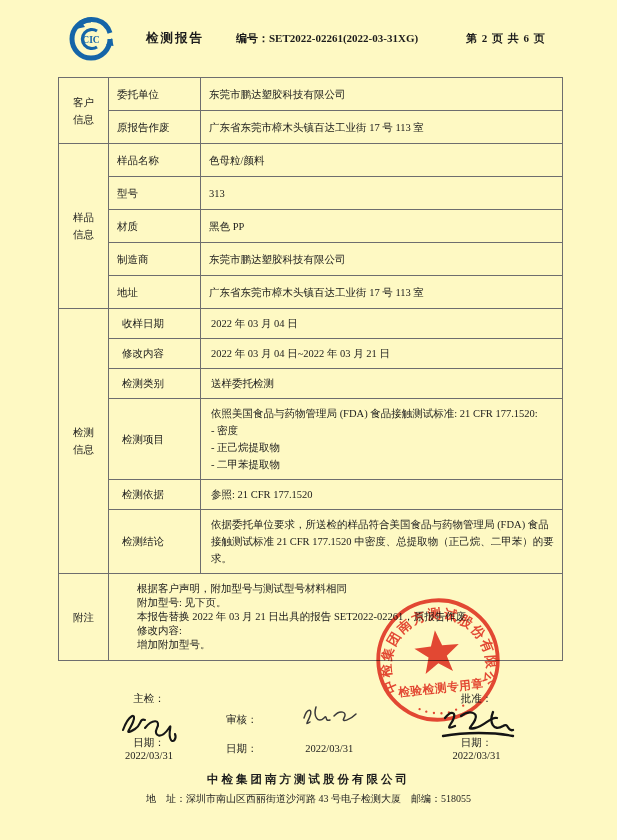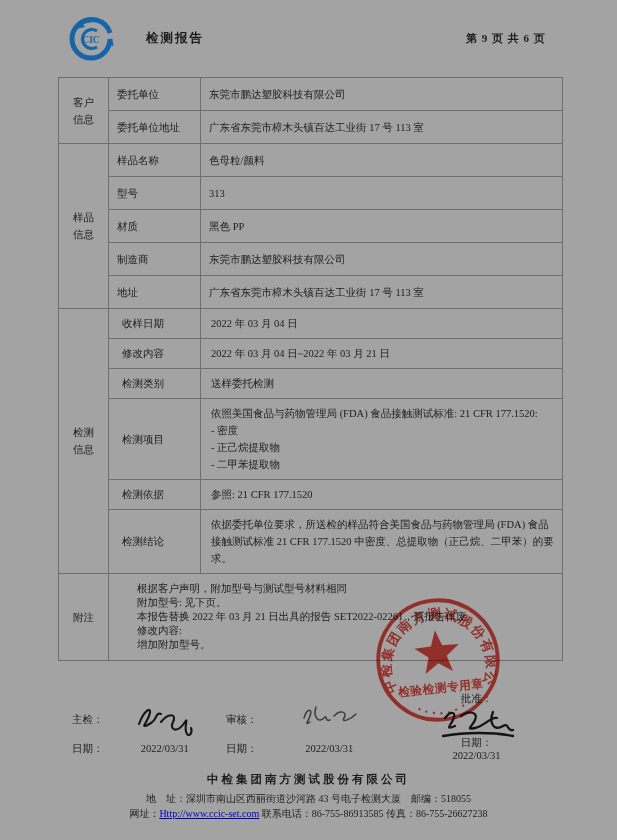--- a/index.html
+++ b/index.html
@@ -6,21 +6,21 @@
   html,body { background:#fff; }
   body {
     font-family: "Liberation Serif", "DejaVu Serif", serif;
     color: #1c1c1c;
   }
   .page {
     position: relative;
     width: 617px;
     height: 840px;
     margin: 0 auto;
-    background: #a3a3a3;
+    background: #fef9c3;
     overflow: hidden;
   }
 
   
   .hdr { position: absolute; top: 0; left: 0; width: 617px; height: 77px; }
   .logo { position: absolute; left: 66px; top: 16px; width: 50px; height: 46px; }
   .hdr-title {
     position: absolute; left: 146px; top: 30px;
     font-size: 12.5px; font-weight: bold; letter-spacing: 2px;
   }
@@ -57,21 +57,21 @@
   td.val { padding: 6px 8px 6px 10px; }
   td.pre { white-space: pre-line; }
   tr.h33 td.lbl, tr.h33 td.val { height: 33px; padding-left: 8px; }
   tr.h27 td.lbl, tr.h27 td.val { height: 27px; }
 
   
   .sig-area { position: absolute; left: 58px; top: 686px; width: 504px; height: 74px; }
   .sig-row { position: absolute; top: 6px; left: 0; width: 504px; display: flex; }
   .date-row { position: absolute; top: 50px; left: 0; width: 504px; display: flex; }
   .sig-col { display: flex; align-items: center; }
-  .sig-col.c1 { width: 168px; padding-left: 14px; }
+  .sig-col.c1 { width: 168px; padding-left: 14px; flex-direction: column; }
   .sig-col.c2 { width: 165px; gap: 10px; }
   .sig-col.c3 { width: 171px; flex-direction: column; }
   .sig-role { font-size: 10.5px; flex: 0 0 auto; }
   .sig-ink { flex: 1; display: flex; justify-content: center; }
   .date-lbl { font-size: 10.5px; flex: 0 0 auto; font-family: Liberation Serif, serif; }
   .date-val { flex: 1; text-align: center; font-size: 10.5px; }
 
   
   .stamp {
     position: absolute; left: 374px; top: 594px;
@@ -100,39 +100,40 @@
       <g fill="none" stroke="#1565a8">
         <path d="M25 4 A19 19 0 1 0 44 23" stroke-width="5"></path>
         <path d="M44 17 A19 19 0 0 0 13 8.5" stroke-width="5"></path>
         <path d="M10 13 L14 4 L19 11 Z" fill="#1565a8" stroke="none"></path>
         <path d="M40 29 L46 22 L47.5 30 Z" fill="#1565a8" stroke="none"></path>
         <path d="M31 15 A9.5 9.5 0 1 0 31 31" stroke-width="3.2"></path>
       </g>
       <text x="25" y="27" text-anchor="middle" font-size="9.5" font-weight="bold" font-family="Liberation Serif, serif" fill="#1565a8">CIC</text>
     </svg>
     <div class="hdr-title">检测报告</div>
-    <div class="hdr-page">第 9 页 共 6 页</div>
+    <div class="hdr-no"><span>编号：</span><span>SET2022-02261(2022-03-31XG)</span></div>
+    <div class="hdr-page">第 2 页 共 6 页</div>
   </div>
 
   <table class="report">
     <colgroup>
         <col style="width:50px">
         <col style="width:92px">
         <col style="width:362px">
       </colgroup>
     <tbody>
 
       <tr class="h33">
         <td class="sec" rowspan="2">客户
 信息</td>
         <td class="lbl">委托单位</td>
         <td class="val">东莞市鹏达塑胶科技有限公司</td>
       </tr>
       <tr class="h33">
-        <td class="lbl">委托单位地址</td>
+        <td class="lbl">原报告作废</td>
         <td class="val">广东省东莞市樟木头镇百达工业街 17 号 113 室</td>
       </tr>
 
       <tr class="h33">
         <td class="sec" rowspan="5">样品
 信息</td>
         <td class="lbl">样品名称</td>
         <td class="val">色母粒/颜料</td>
       </tr>
       <tr class="h33">
@@ -265,20 +266,15 @@
         <circle cx="58" cy="110" r="1.1"></circle>
       <circle cx="65" cy="110" r="1.1"></circle>
         <circle cx="72" cy="108" r="1.1"></circle>
       <circle cx="79" cy="105" r="1.1"></circle>
     </g>
   </svg>
 
   <div class="footer">
     <div class="foot-co">中检集团南方测试股份有限公司</div>
     <div class="foot-line">地　址：深圳市南山区西丽街道沙河路 43 号电子检测大厦　邮编：518055</div>
-    <div class="foot-line">
-      <span>网址：</span><a class="foot-link" href="#">Http://www.ccic-set.com</a>
-      <span>联系电话：86-755-86913585</span>
-      <span>传真：86-755-26627238</span>
-    </div>
   </div>
 
 </div>
 
 </body></html>

